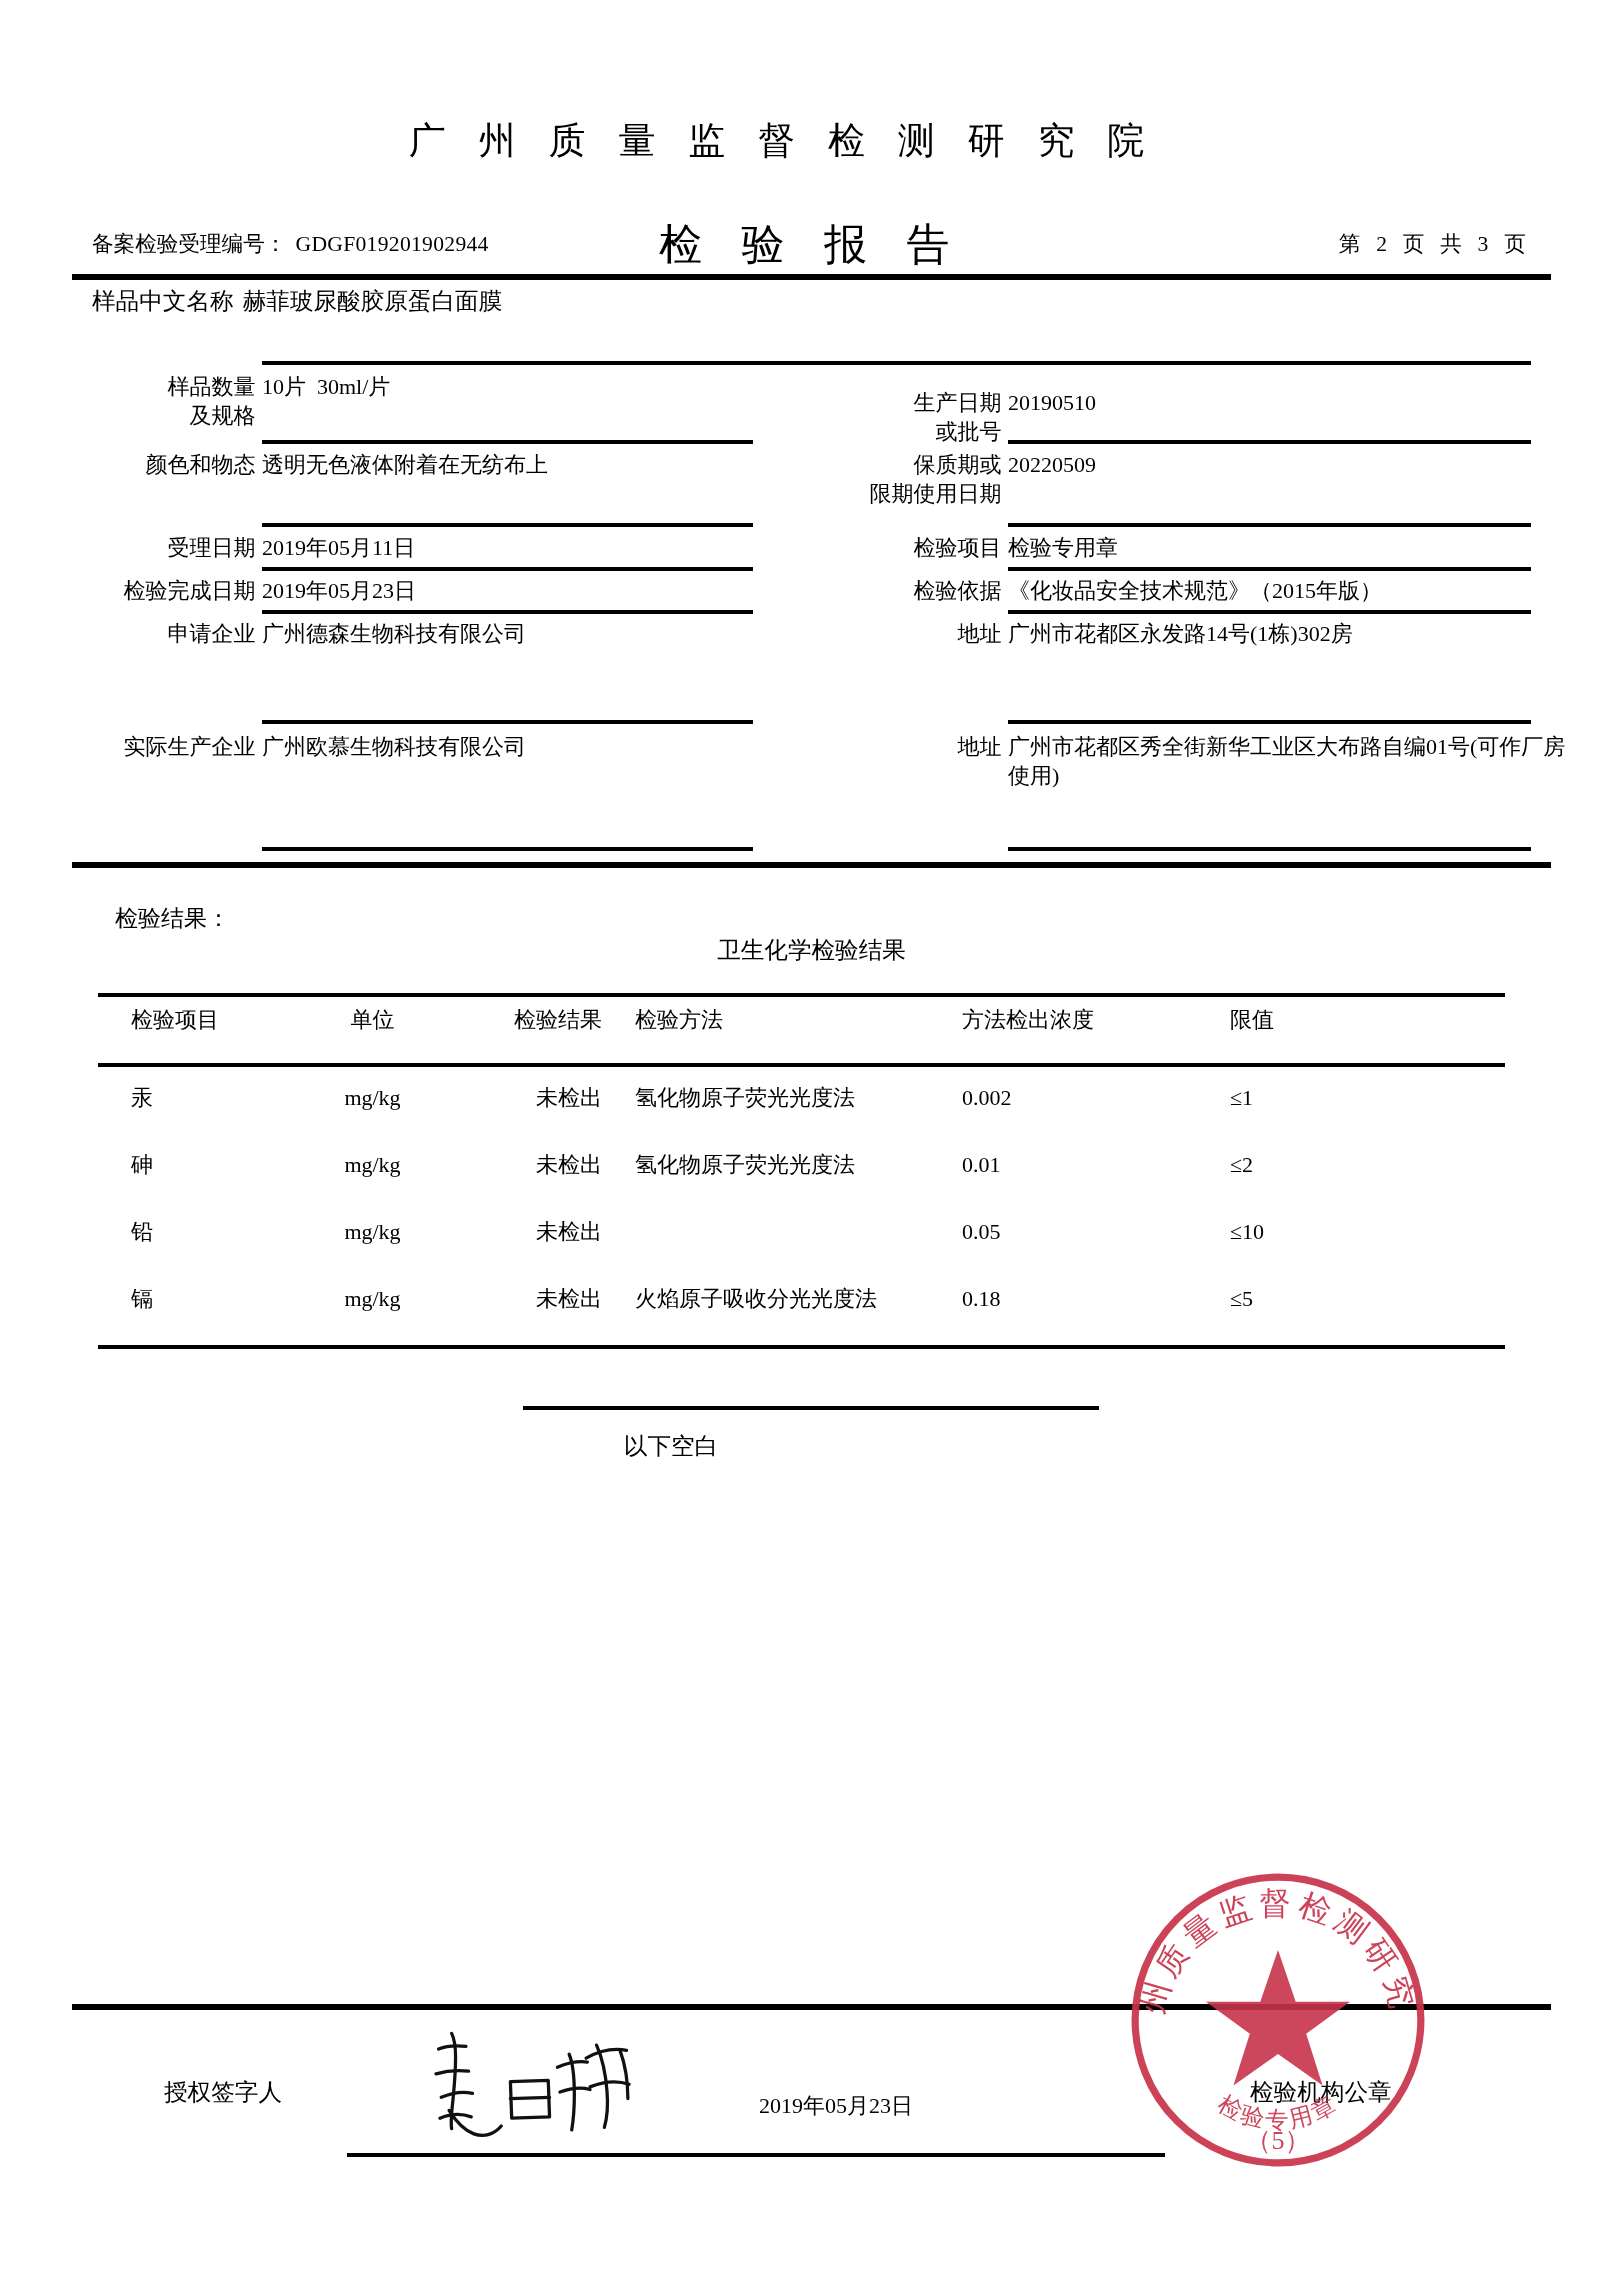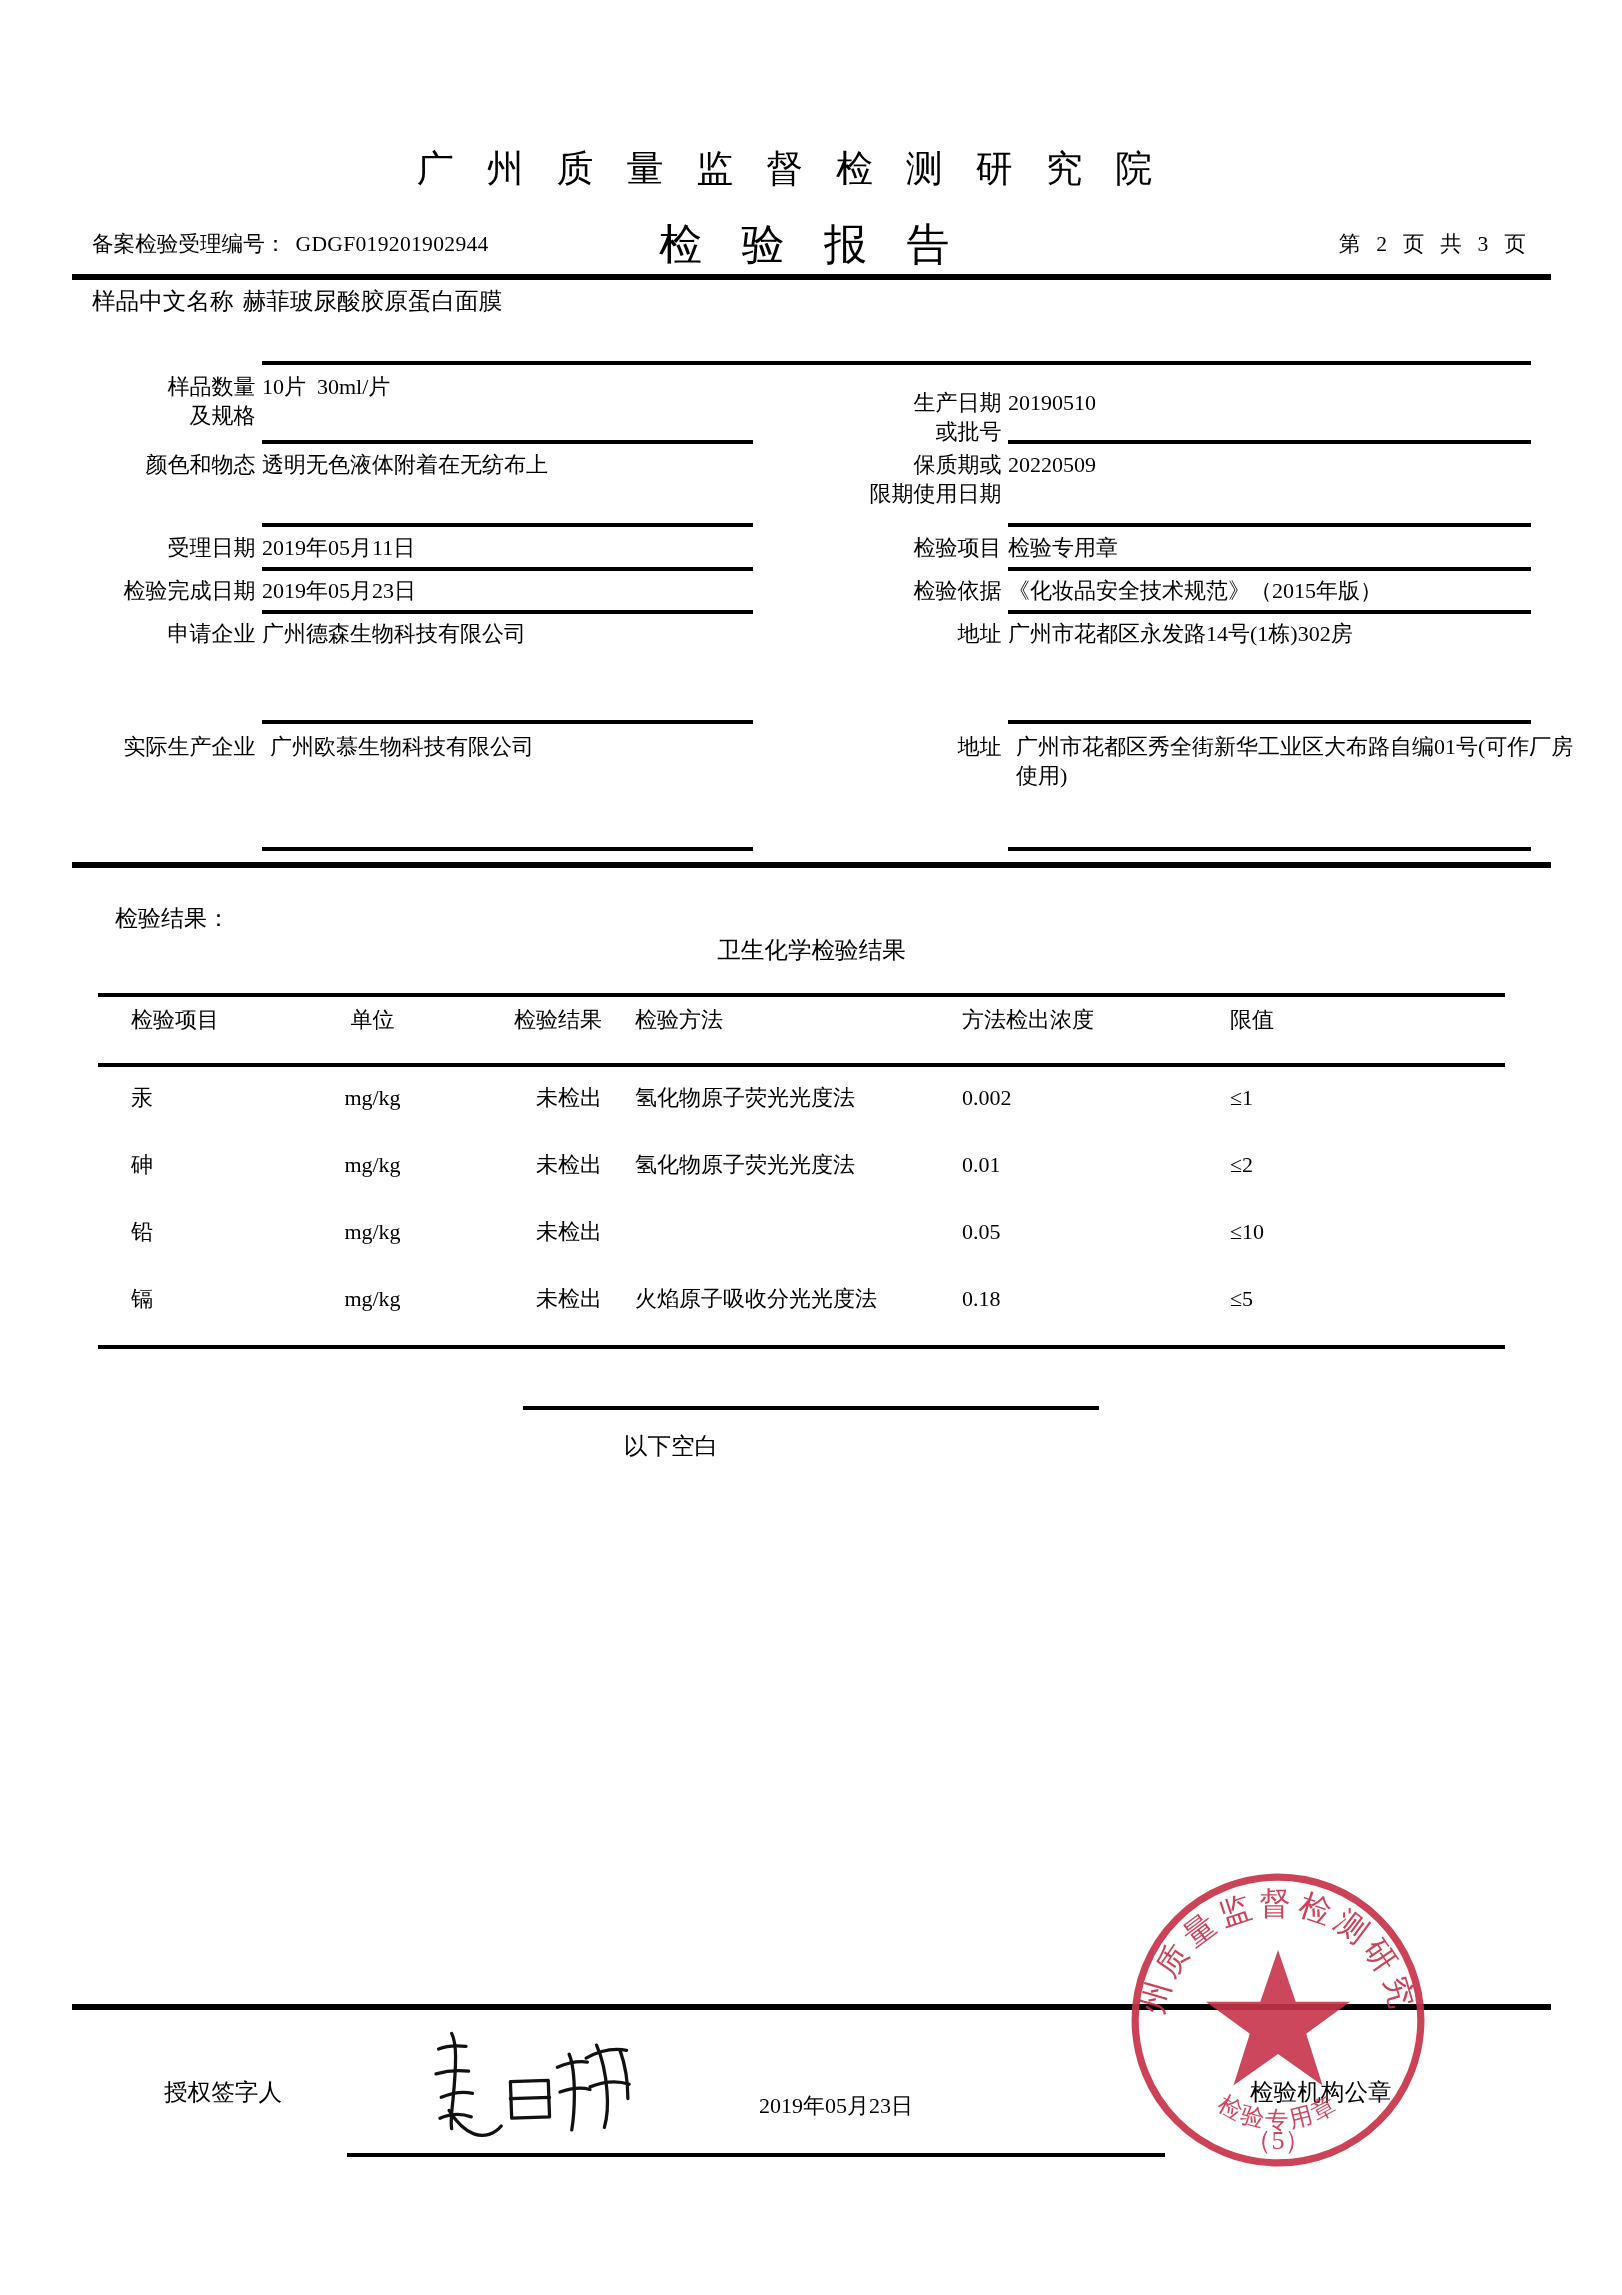--- a/index.html
+++ b/index.html
@@ -14,28 +14,27 @@
     background: #ffffff;
     font-family: "Liberation Serif", "DejaVu Serif", serif;
     color: #000000;
     overflow: hidden;
   }
 
   
   .org-title {
     position: absolute;
     top: 116px;
-    left: 8px;
+    left: 0;
     width: 1565px;
     text-align: center;
     font-size: 37px;
     letter-spacing: 11.8px;
     font-weight: normal;
     white-space: nowrap;
-    margin-top: 28px;
   }
   .report-title {
     position: absolute;
     top: 216px;
     left: 0;
     width: 1623px;
     text-align: center;
     font-size: 43px;
     letter-spacing: 14.4px;
     white-space: nowrap;
@@ -106,21 +105,20 @@
     text-align: right;
     padding-right: 6.5px;
     white-space: nowrap;
   }
   .field .val {
     display: block;
     white-space: pre-wrap;
   }
   .field.wrapval .val {
     width: 576px;
-    margin-left: 8px;
   }
 
   
   .results-label {
     position: absolute;
     top: 903px;
     left: 115px;
     font-size: 23px;
     white-space: nowrap;
   }

